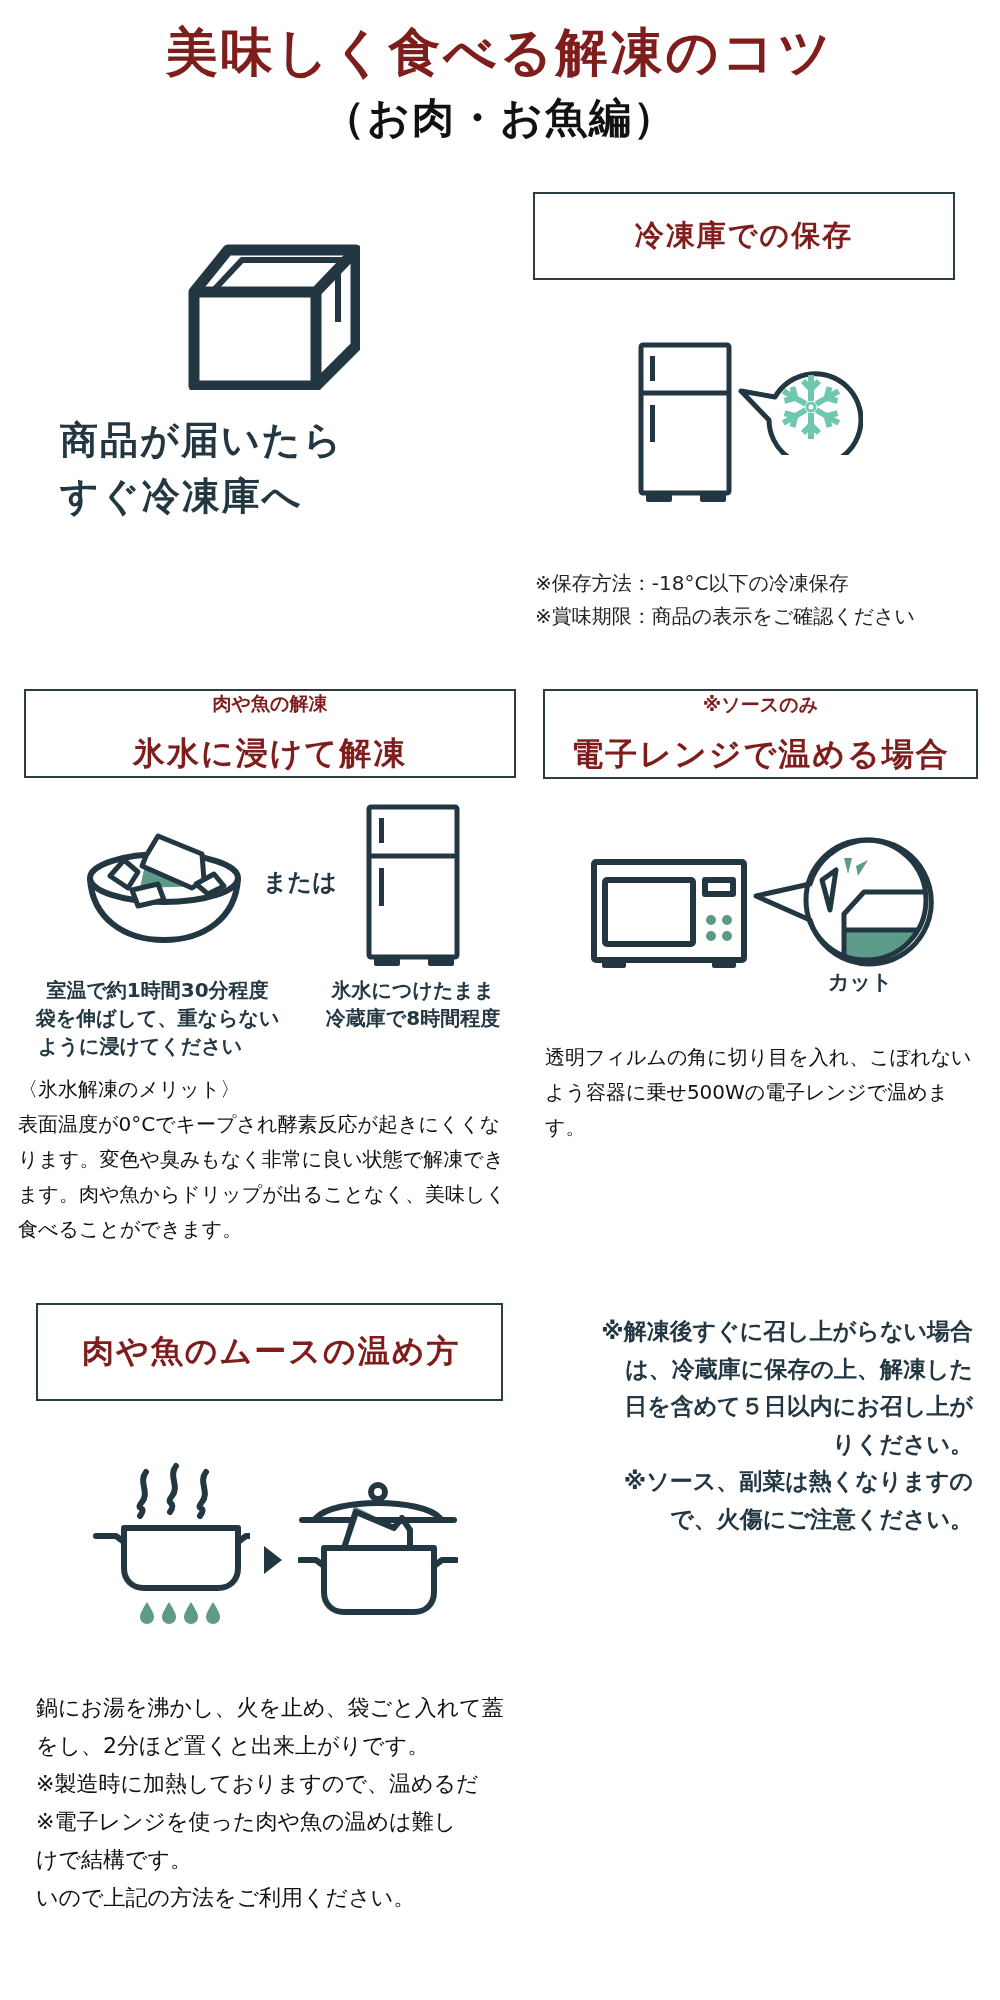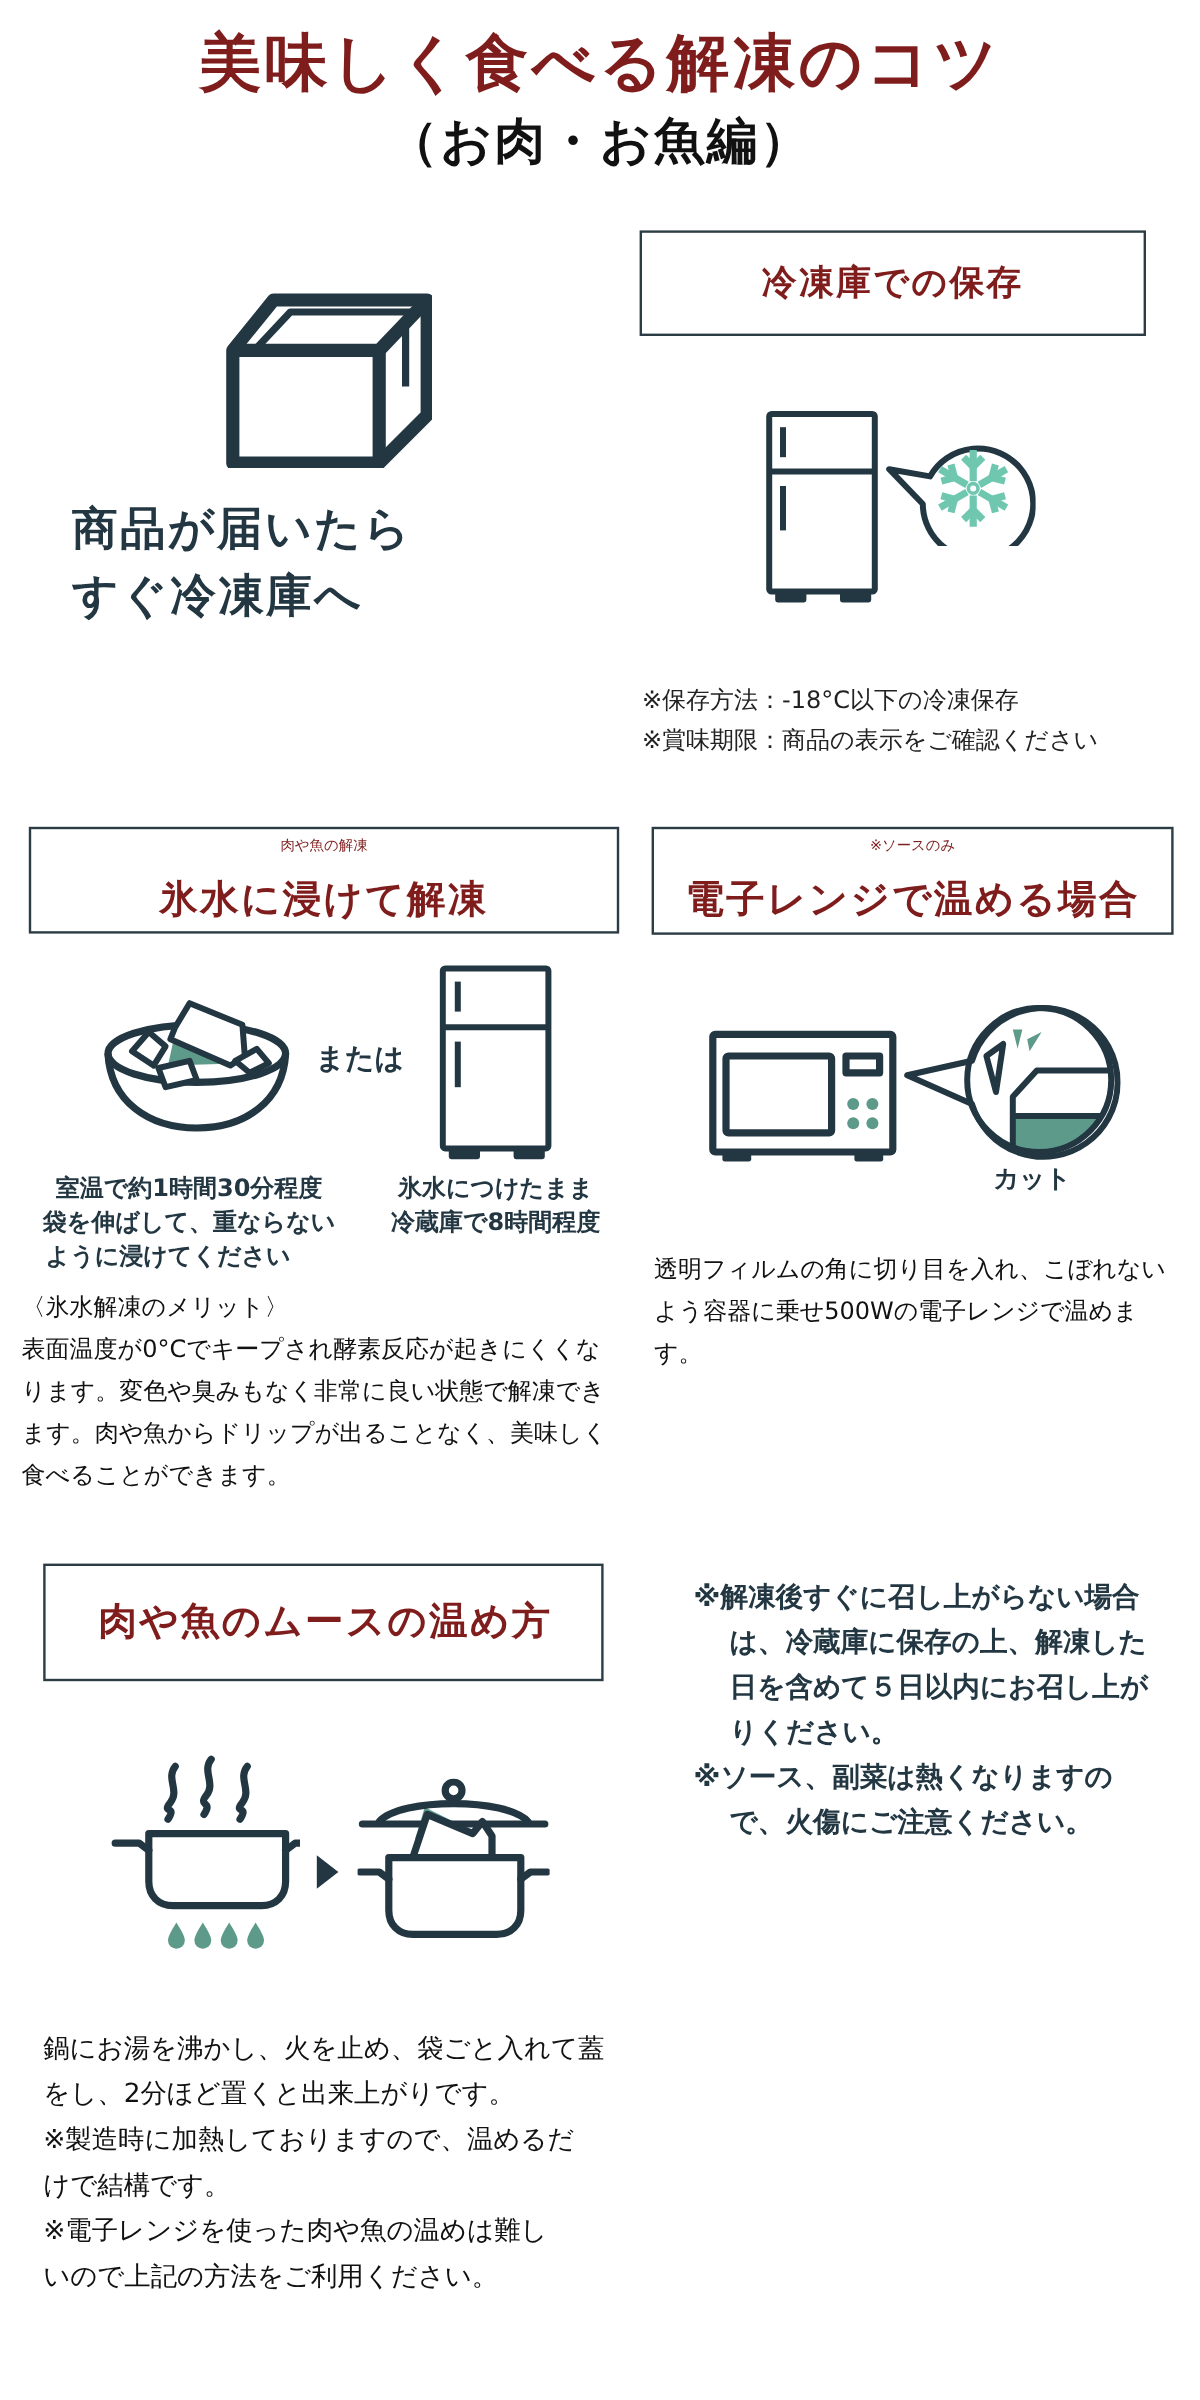--- a/index.html
+++ b/index.html
@@ -15,29 +15,29 @@
   }
   .title2 {
     left: 0; width: 1000px; top: 90px; text-align: center;
     font-size: 42px; font-weight: bold; color: #111; letter-spacing: 2px;
   }
   .hbox {
     border: 2px solid #2c3c44; box-sizing: border-box; background: #fff;
     display: flex; flex-direction: column; align-items: center; justify-content: center;
     color: #7f1d1d;
   }
-  .hbox .sub { font-size: 12px; font-weight: normal; margin-bottom: 15px; }
+  .hbox .sub { font-size: 19px; font-weight: bold; margin-bottom: 15px; }
   .hbox .main { font-size: 32px; font-weight: bold; letter-spacing: 2px; }
   .big-label {
     font-size: 38px; font-weight: bold; text-align: left; line-height: 56px; letter-spacing: 2px;
   }
   .note { font-size: 20px; color: #222; line-height: 33px; white-space: nowrap; }
   .cap { font-size: 20px; font-weight: bold; line-height: 28px; text-align: center; white-space: nowrap; }
   .body-text { font-size: 20px; color: #111; line-height: 35px; }
-  .warn { font-size: 23px; font-weight: bold; line-height: 37.5px; color: #233743; }
+  .warn { font-size: 23px; font-weight: bold; line-height: 37.5px; color: #233743; text-align: right; }
   .warn .item { padding-left: 30px; text-indent: -30px; }
   .bottom-text { font-size: 22px; color: #111; line-height: 38px; }
   svg { display: block; }
 </style>
 </head>
 <body>
 
 <div class="abs title1">美味しく食べる解凍のコツ</div>
 <div class="abs title2">（お肉・お魚編）</div>
 
@@ -221,21 +221,21 @@
       <path d="M26 66 L136 66 L136 110 C136 122 128 130 116 130 L46 130 C34 130 26 122 26 110 Z" fill="#fff"></path>
       <path d="M26 84 L18 78 L2 78"></path>
       <path d="M136 84 L144 78 L158 78"></path>
     </g>
   </svg>
 </div>
 <div class="abs bottom-text" style="left:36px; width:490px; top:1689px;">
   <div>鍋にお湯を沸かし、火を止め、袋ごと入れて蓋</div>
   <div>をし、2分ほど置くと出来上がりです。</div>
   <div>※製造時に加熱しておりますので、温めるだ</div>
+  <div>※電子レンジを使った肉や魚の温めは難し</div>
   <div>けで結構です。</div>
-  <div>※電子レンジを使った肉や魚の温めは難し</div>
   <div>いので上記の方法をご利用ください。</div>
 </div>
 
 <div class="abs warn" style="left:578px; width:395px; top:1313px;">
   <div class="item">※解凍後すぐに召し上がらない場合は、冷蔵庫に保存の上、解凍した日を含めて５日以内にお召し上がりください。</div>
   <div class="item">※ソース、副菜は熱くなりますので、火傷にご注意ください。</div>
 </div>
 
 </body></html>

